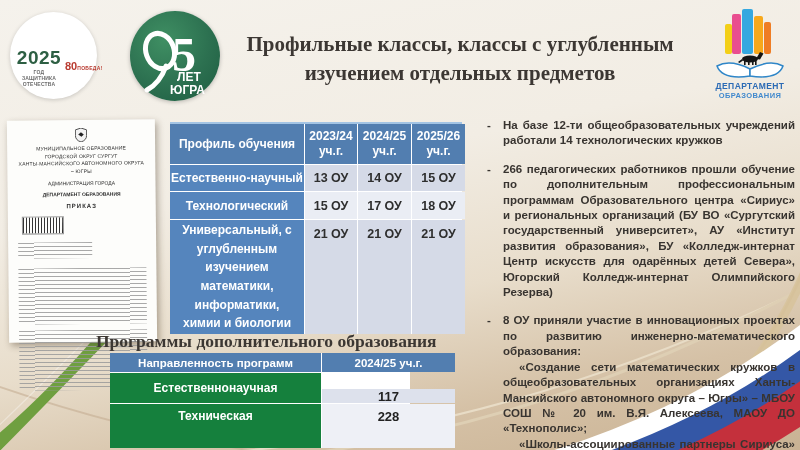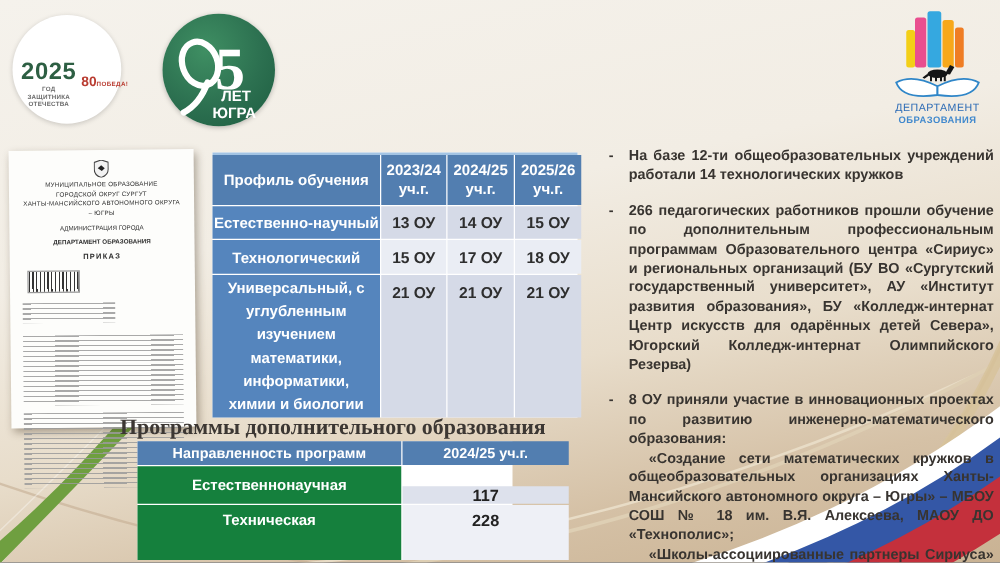--- a/index.html
+++ b/index.html
@@ -21,21 +21,21 @@
   .l25-sub{font-size:5px;font-weight:bold;color:#6b6b6b;text-align:center;line-height:1.25;margin-top:2px;letter-spacing:.2px;}
   .l25-right{display:flex;align-items:center;width:26px;}
   .l25-80{font-size:11px;font-weight:bold;color:#b93b30;line-height:1;margin-top:-2px;}
   .l25-pob{font-size:5px;font-weight:bold;color:#b93b30;letter-spacing:.3px;}
   .logo95{left:130px;top:11px;width:90px;height:90px;border-radius:50%;z-index:2;
     background:radial-gradient(circle at 38% 32%,#3f8f63 0%,#2c7050 55%,#1d5c40 100%);
     box-shadow:0 1px 4px rgba(0,0,0,.25);}
   .title{left:215px;top:30px;width:490px;text-align:center;z-index:2;
     font-family:"Liberation Serif",serif;font-weight:bold;font-size:21px;line-height:1.4;color:#3c3733;}
   .logoDept{right:8px;top:6px;width:84px;height:100px;z-index:2;display:flex;flex-direction:column;align-items:center;}
-  .dept-t1{font-size:8.5px;font-weight:normal;color:#2c6bb5;letter-spacing:.4px;line-height:1;margin-top:-2px;}
+  .dept-t1{font-size:8.5px;font-weight:bold;color:#2c6bb5;letter-spacing:.4px;line-height:1;margin-top:-2px;}
   .dept-t2{font-size:7.5px;font-weight:bold;color:#4189cd;letter-spacing:.4px;line-height:1.2;}
   
   .doc{left:8px;top:120px;width:148px;height:222px;background:#fdfdfb;z-index:2;
     transform:rotate(-.6deg);box-shadow:2px 3px 7px rgba(60,45,25,.4);
     padding:8px 10px;box-sizing:border-box;text-align:center;color:#2e2e2e;}
   .doc-org{font-size:5px;line-height:1.5;letter-spacing:.2px;}
   .doc-admin{font-size:5px;margin-top:5px;}
   .doc-dept{font-size:5px;font-weight:bold;margin-top:5px;}
   .doc-prikaz{font-size:6px;font-weight:bold;margin-top:6px;letter-spacing:1px;}
   .doc-barcode{width:40px;height:16px;margin:7px 0 0 4px;border:.5px solid #999;
@@ -110,20 +110,24 @@
   <div class="abs logo95">
     <svg width="90" height="90" viewBox="0 0 90 90">
       <ellipse cx="30" cy="40" rx="14" ry="18" transform="rotate(-20 30 40)" fill="none" stroke="#ffffff" stroke-width="5"></ellipse>
       <path d="M36 55 Q 30 72 17 79" stroke="#ffffff" stroke-width="5" fill="none" stroke-linecap="round"></path>
       <text x="42" y="60" font-size="48" font-weight="bold" fill="#ffffff" font-family="Liberation Serif, serif">5</text>
       <text x="47" y="70" font-size="12" font-weight="bold" fill="#ffffff" font-family="Liberation Sans, sans-serif">ЛЕТ</text>
       <text x="40" y="83" font-size="12" font-weight="bold" fill="#ffffff" font-family="Liberation Sans, sans-serif">ЮГРА</text>
     </svg>
   </div>
 
+  <div class="abs title">
+    <div>Профильные классы, классы с углубленным</div>
+    <div>изучением отдельных предметов</div>
+  </div>
 
   <div class="abs logoDept">
     <svg width="80" height="78" viewBox="0 0 80 78">
       <rect x="15" y="18" width="7" height="30" rx="2" fill="#f3cf17"></rect>
       <rect x="22" y="8" width="9" height="40" rx="2" fill="#e94e8f"></rect>
       <rect x="32" y="3" width="11" height="45" rx="2" fill="#35a8e0"></rect>
       <rect x="44" y="10" width="9" height="38" rx="2" fill="#f7a81b"></rect>
       <rect x="54" y="16" width="7" height="32" rx="2" fill="#ef7d24"></rect>
       <g fill="#151515">
         <ellipse cx="40" cy="53" rx="8" ry="3.4"></ellipse>
@@ -201,20 +205,20 @@
       <div class="btext">На базе 12-ти общеобразовательных учреждений работали 14 технологических кружков</div>
     </div>
     <div class="bullet">
       <div class="bmark">-</div>
       <div class="btext">266 педагогических работников прошли обучение по дополнительным профессиональным программам Образовательного центра «Сириус» и региональных организаций (БУ ВО «Сургутский государственный университет», АУ «Институт развития образования», БУ «Колледж-интернат Центр искусств для одарённых детей Севера», Югорский Колледж-интернат Олимпийского Резерва)</div>
     </div>
     <div class="bullet">
       <div class="bmark">-</div>
       <div class="btext">
         <span>8 ОУ приняли участие в инновационных проектах по развитию инженерно-математического образования:</span>
-        <p>«Создание сети математических кружков в общеобразовательных организациях Ханты-Мансийского автономного округа – Югры» – МБОУ СОШ № 18 им. В.Я. Алексеева, МАОУ ДО «Технополис»;</p>
+        <p>«Создание сети математических кружков в общеобразовательных организациях Ханты-Мансийского автономного округа – Югры» – МБОУ СОШ № 20 им. В.Я. Алексеева, МАОУ ДО «Технополис»;</p>
         <p>«Школы-ассоциированные партнеры Сириуса» -МБОУ гимназия «Лаборатория Салахова», лицей № 1, Сургутский естественно-научный лицей;</p>
         
       </div>
     </div>
   </div>
 
 </div>
 
 </body></html>

